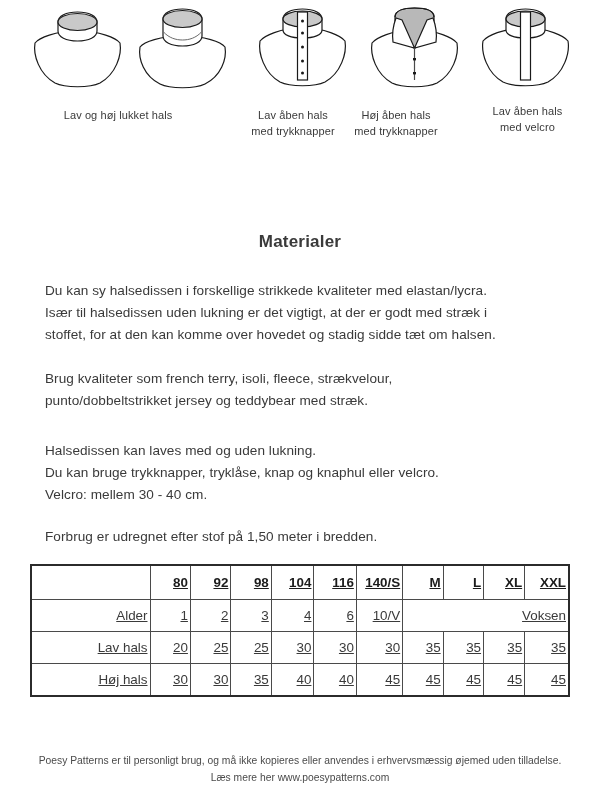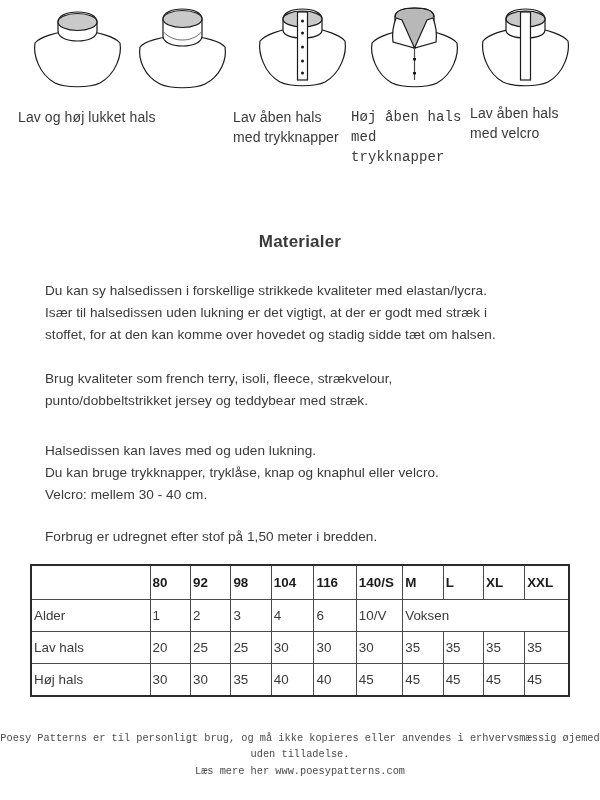--- a/index.html
+++ b/index.html
@@ -23,22 +23,22 @@
     height: 160px;
   }
   .collar-item {
     position: absolute;
     top: 0;
   }
   .collar-svg { display: block; }
 
   .caption {
     position: absolute;
-    text-align: left;
-    font-size: 14px;
+    text-align: center;
+    font-size: 11px;
     color: #3a3a3a;
     line-height: 1.42;
     letter-spacing: 0.1px;
   }
 
   
   .section-title {
     text-align: center;
     font-size: 17px;
     color: #3a3a3a;
@@ -67,50 +67,50 @@
     margin: 0 auto;
   }
   table.sizes {
     border-collapse: collapse;
     width: 540px;
     font-size: 13.4px;
     color: #3a3a3a;
   }
   table.sizes td {
     border: 1px solid #4a4a4a;
-    text-align: left;
+    text-align: right;
     height: 31px;
     padding: 0 2px;
     white-space: nowrap;
+    text-decoration: underline;
   }
   table.sizes tr.head td {
     font-weight: bold;
     color: #1c1c1c;
     height: 33px;
   }
   td.rowlabel { width: 140px; }
   td.size-col { width: 44px; }
   
   table.sizes {
     border: 2px solid #2b2b2b;
   }
   td.thick-left { border-left: 2px solid #2b2b2b; }
   td.sep-left   { border-left: 1.6px solid #6e6e6e; }
 
   
   .footer {
     position: absolute;
     left: 0;
     right: 0;
-    bottom: 21px;
+    bottom: 14px;
     text-align: center;
     font-size: 10.3px;
     color: #4a4a4a;
     line-height: 1.6;
-    font-family: Liberation Mono, monospace;
   }
   .footer span { display: block; }
 </style>
 </head>
 <body>
 
 <div class="collar-row">
 
   <div class="collar-item" style="left:25px;">
     <svg class="collar-svg" width="105" height="95" viewBox="0 0 105 95">
@@ -180,21 +180,21 @@
   </div>
 </div>
 
 <div class="caption" style="left:18px; top:108px; width:200px;">
   <span class="para-line">Lav og høj lukket hals</span>
 </div>
 <div class="caption" style="left:233px; top:108px; width:120px;">
   <span class="para-line">Lav åben hals</span>
   <span class="para-line">med trykknapper</span>
 </div>
-<div class="caption" style="left:351px; top:108px; width:120px;font-family:Liberation Mono, monospace;">
+<div class="caption" style="left:336px; top:108px; width:120px;">
   <span class="para-line">Høj åben hals</span>
   <span class="para-line">med trykknapper</span>
 </div>
 <div class="caption" style="left:470px; top:104px; width:115px;">
   <span class="para-line">Lav åben hals</span>
   <span class="para-line">med velcro</span>
 </div>
 
 <div style="margin-top:72px;">
   <h2 class="section-title">Materialer</h2>

